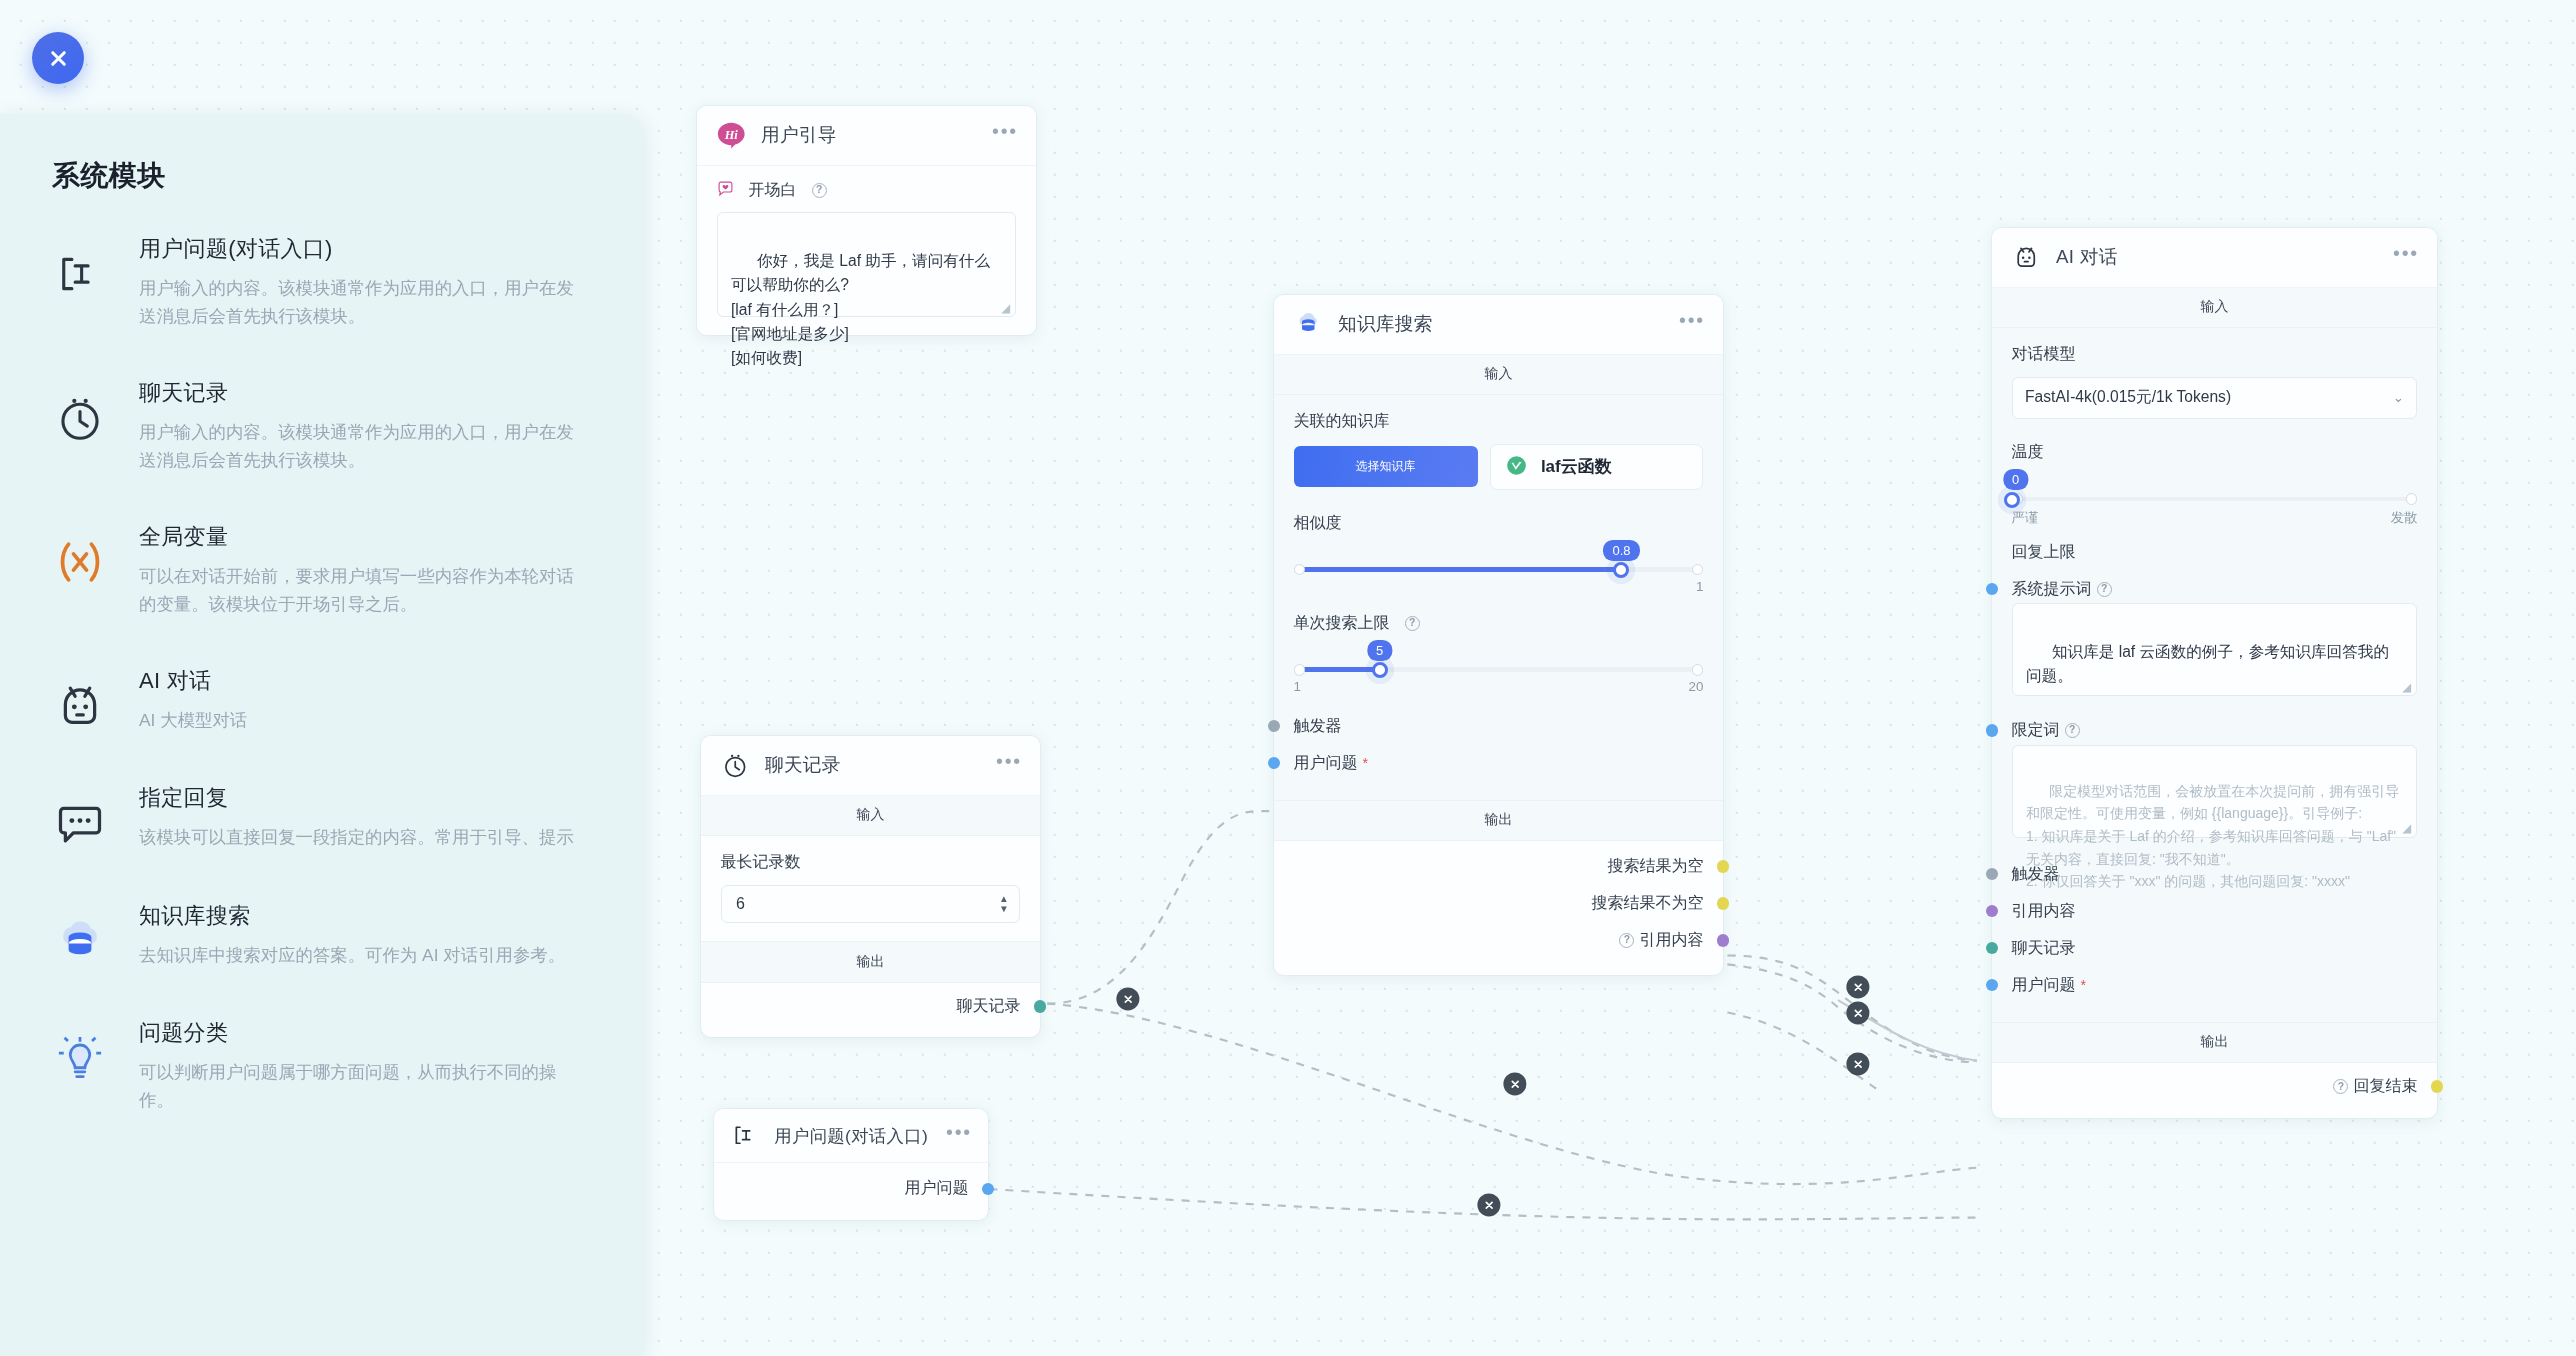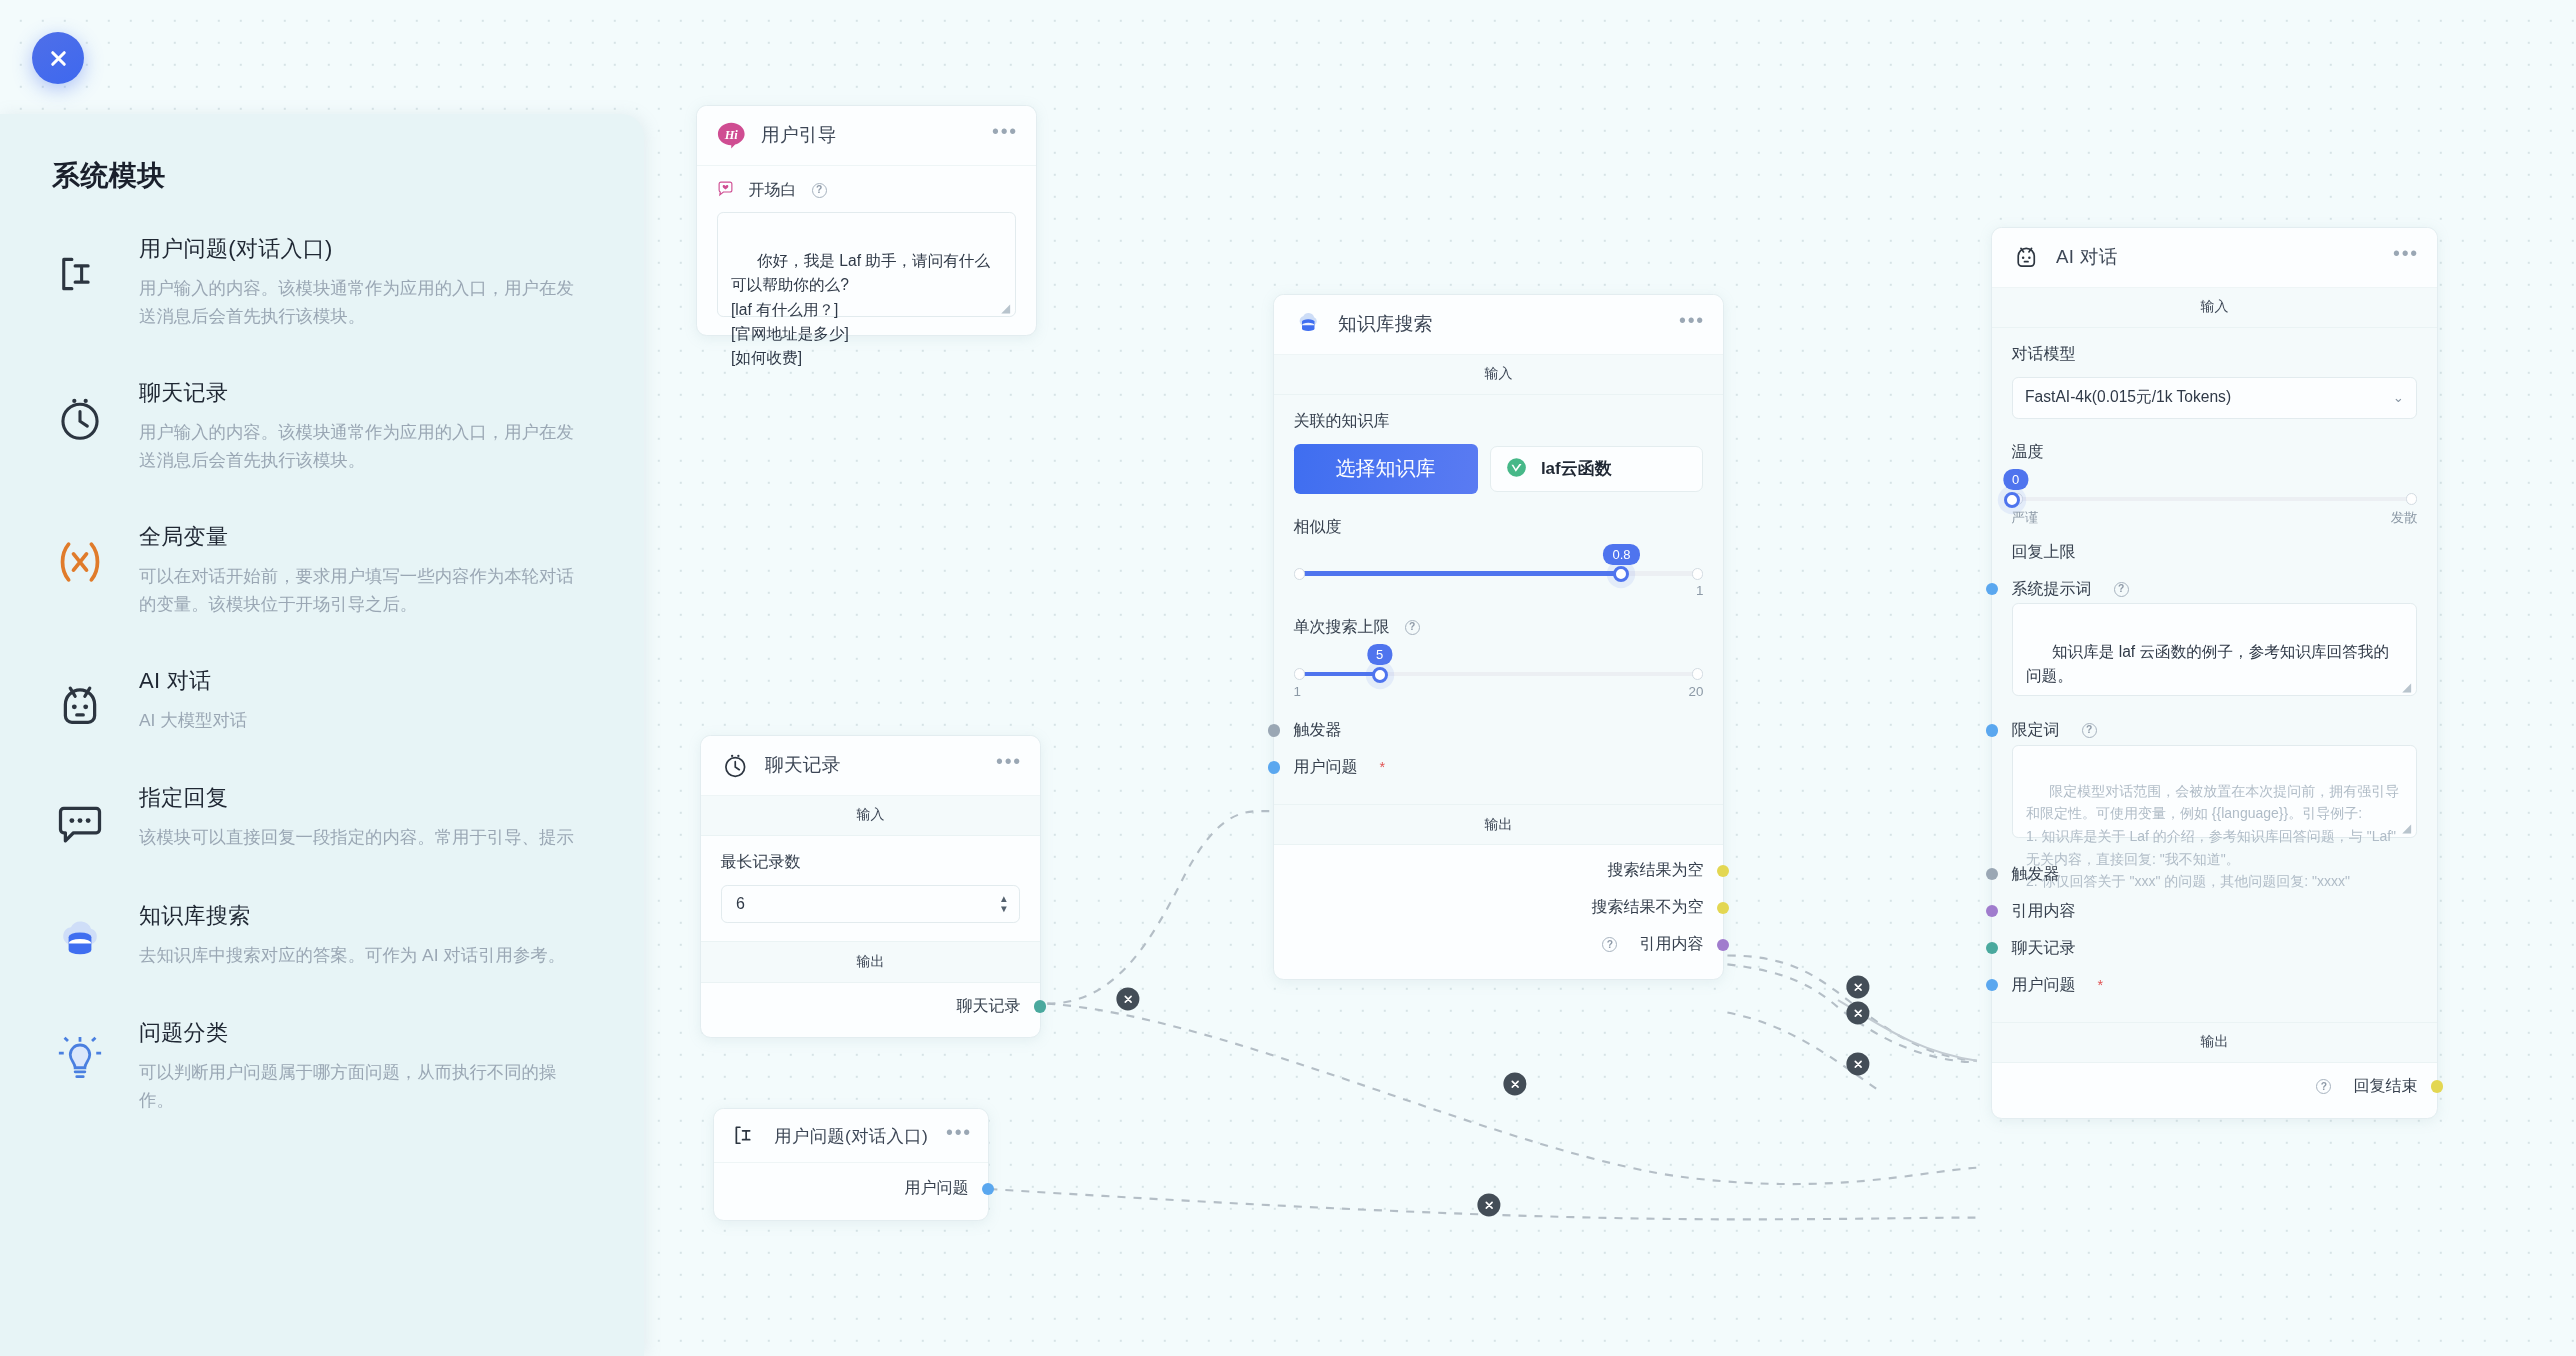--- a/index.html
+++ b/index.html
@@ -156,27 +156,27 @@
   .port-row {
     position: relative; display: flex; align-items: center;
     height: 37px; font-size: 16px; color: #36404e;
   }
   .port-row.out { justify-content: flex-end; }
   .port-dot {
     position: absolute; width: 12.5px; height: 12.5px; border-radius: 50%;
   }
   .port-row.in .port-dot  { left: -26px; }
   .port-row.out .port-dot { right: -26px; }
-  .port-label { display: flex; align-items: center; gap: 22px; }
+  .port-label { display: flex; align-items: center; gap: 5px; }
 
   
   .btn-primary {
     background: linear-gradient(100deg,#3f6ef0,#5a7bf2);
     color: #fff; border: none; border-radius: 6.2px;
-    font-size: 20px; padding: 11.6px 0; width: 184px;
+    font-size: 12px; padding: 11.6px 0; width: 184px;
     cursor: pointer; font-family: inherit;
   }
   .kb-chip {
     flex: 1; display: flex; align-items: center; gap: 12.5px;
     border: 0.9px solid #e4edef; border-radius: 7.1px;
     padding: 9px 14.3px; background: #fcfeff; cursor: pointer;
   }
   .kb-chip-name { font-size: 17px; font-weight: bold; color: #1f2733; }
   .select-box {
     width: 100%; display: flex; align-items: center;

